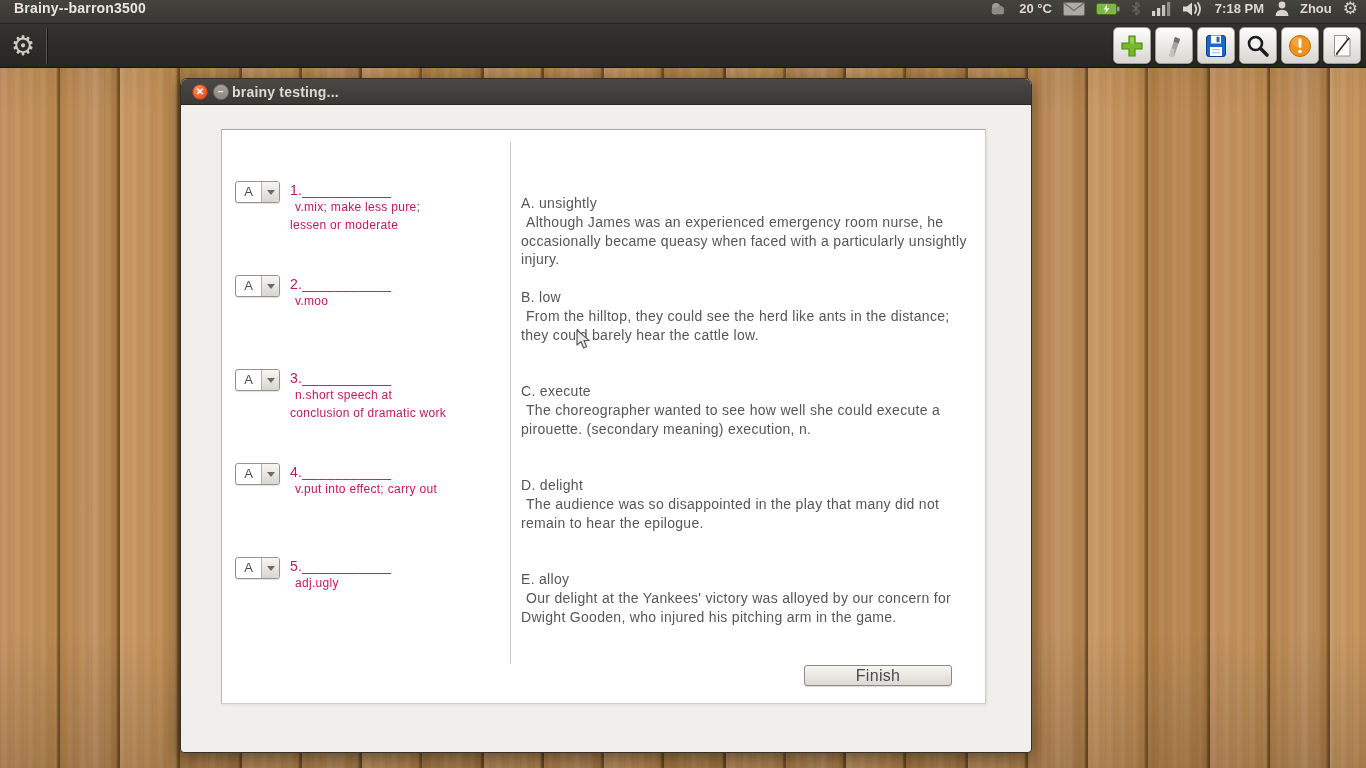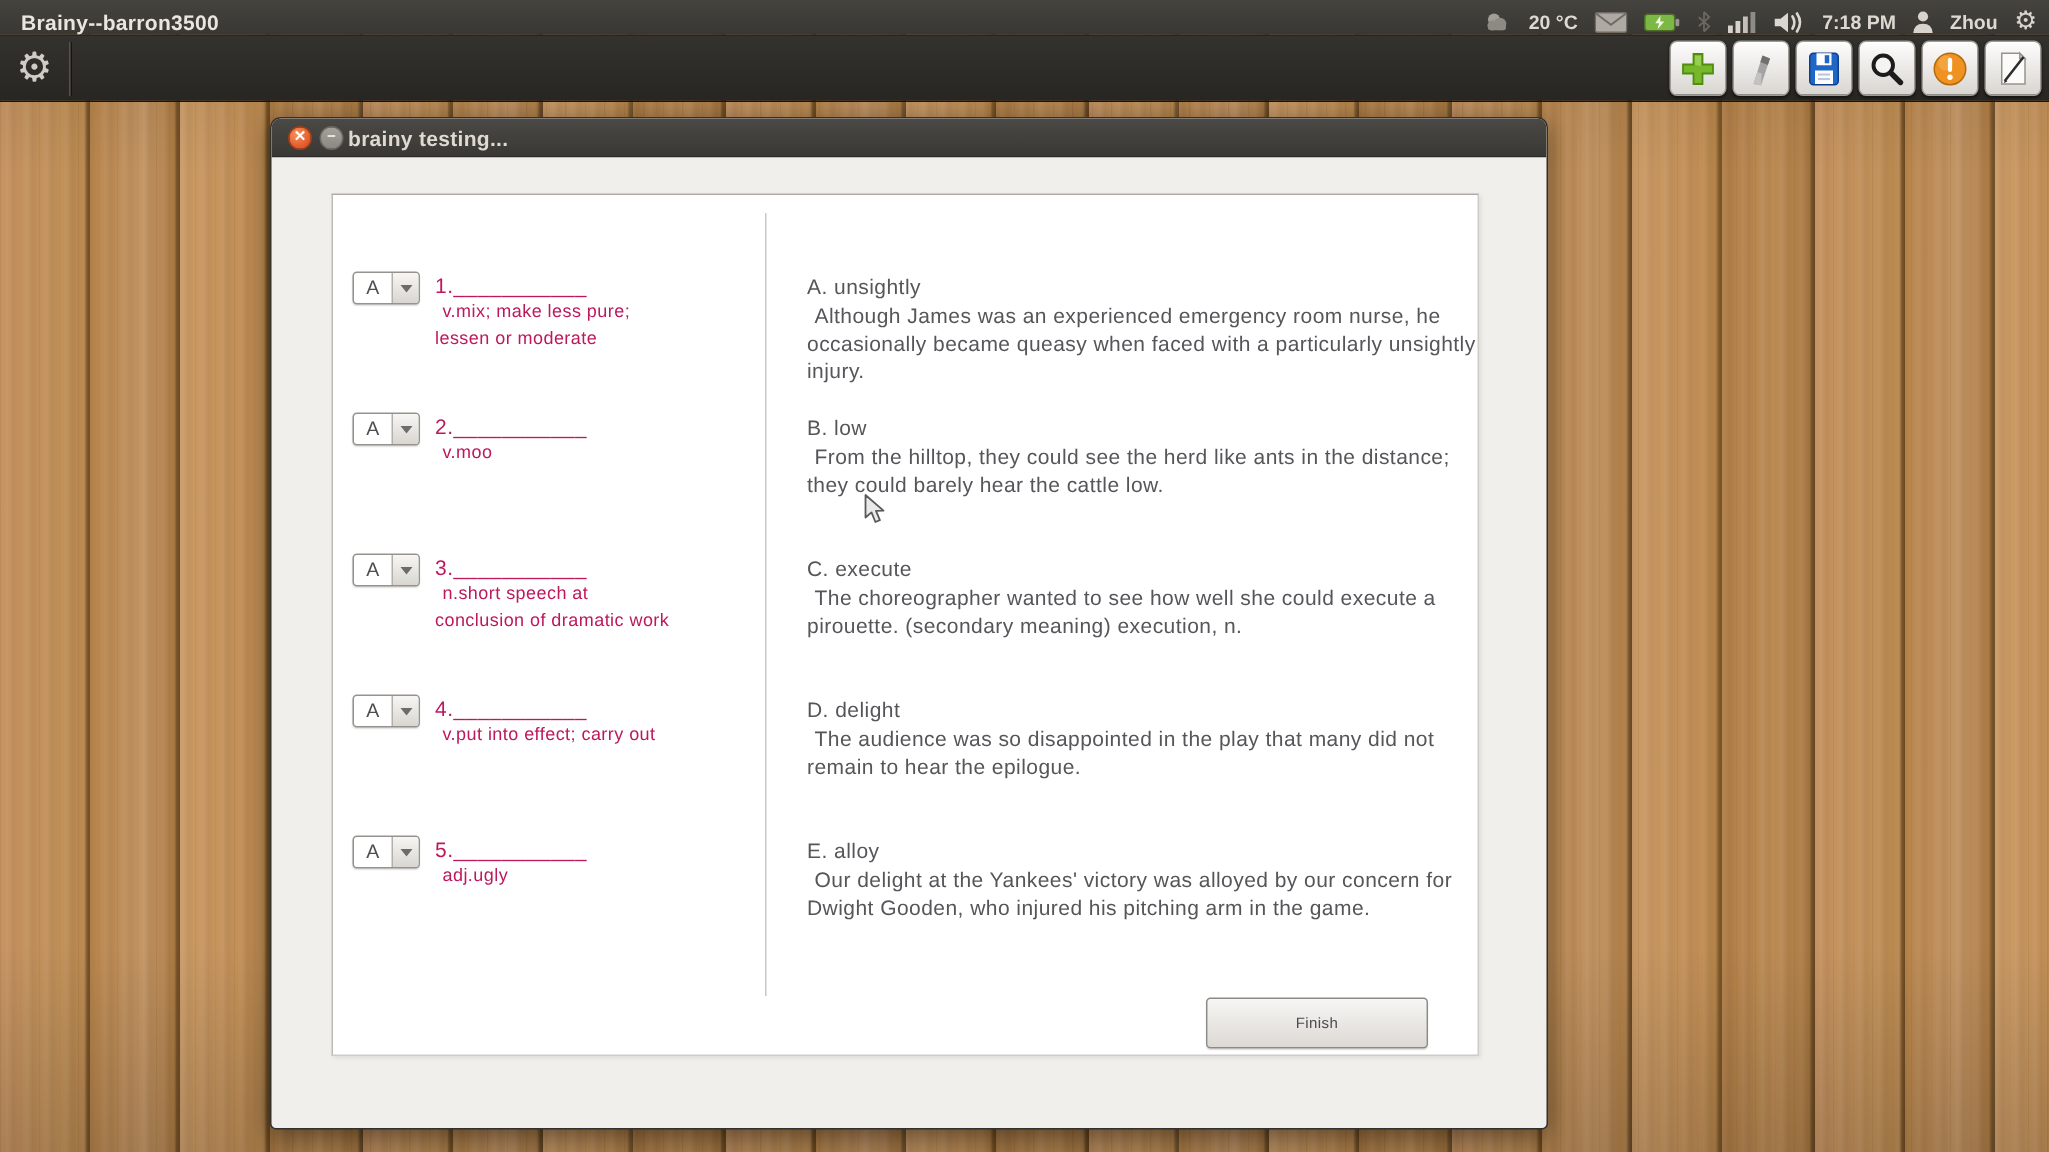--- a/index.html
+++ b/index.html
@@ -17,21 +17,21 @@
         #b8854c 60px, #c39463 96px, #ad7c44 116px, #75512a 118px, #684823 120px,
         #cb9b66 120px, #c08d54 166px, #b68449 176px, #7b5628 178px, #6e4c22 180px,
         #b07e46 180px, #bd8c55 214px, #aa7942 238px, #734f26 240px, #654521 242px);
   }
 
   
   .panel {
     position:absolute; left:0; top:0; width:1366px; height:24px;
     background:linear-gradient(#45433e, #393733);
     border-bottom:1px solid #262522;
-    display:flex; align-items:flex-end; justify-content:space-between;
+    display:flex; align-items:flex-start; justify-content:space-between;
     color:#e9e6e0; z-index:30;
   }
   .panel-title { font-size:14px; font-weight:bold; margin-left:14px; letter-spacing:0.2px; }
   .tray { display:flex; align-items:center; gap:11px; padding-right:8px; font-size:13px; font-weight:bold; color:#ddd9d2; }
   .tray svg { display:block; }
   .tray-glyph { font-family:"DejaVu Sans", sans-serif; font-size:17px; line-height:17px; color:#d9d5ce; font-weight:normal; }
 
   
   .toolbar {
     position:absolute; left:0; top:24px; width:1366px; height:44px;
@@ -105,31 +105,31 @@
     background:linear-gradient(#f7f6f4, #d9d6d1);
     display:flex; align-items:center; justify-content:center;
   }
   .combo-arrow .tri { width:0; height:0; border-left:4px solid transparent; border-right:4px solid transparent; border-top:5px solid #6e6c68; }
 
   .qtext { position:absolute; left:55px; top:1px; width:218px; color:#be185d; }
   .qnum { font-size:14px; letter-spacing:0.3px; }
   .qdef { font-size:12px; letter-spacing:0.3px; line-height:18px; }
   .qdef.first { text-indent:5px; }
 
-  .arow { position:absolute; left:316px; width:455px; color:#56565a; }
+  .arow { position:absolute; left:299px; width:455px; color:#56565a;margin-top:12px; }
   .arow.r1{top:52px} .arow.r2{top:146px} .arow.r3{top:240px} .arow.r4{top:334px} .arow.r5{top:428px}
   .atitle { font-size:14px; letter-spacing:0.3px; line-height:19px; }
   .asent { font-size:14px; letter-spacing:0.3px; line-height:18.5px; text-indent:5px; }
 
   .finish-btn {
-    position:absolute; left:582px; top:535px; width:148px; height:34px;
+    position:absolute; left:582px; top:535px; width:148px; height:21px;
     background:linear-gradient(#f7f6f4, #dcd9d4);
     border:1px solid #8d8a85; border-radius:3px;
     font-family:"Liberation Sans", sans-serif;
-    font-size:10px; color:#4b4b4d; letter-spacing:0.3px;
+    font-size:16px; color:#4b4b4d; letter-spacing:0.3px;
     box-shadow:0 1px 1px rgba(0,0,0,0.15);
     text-align:center;
   }
 
   .cursor { position:absolute; left:575px; top:329px; z-index:40; }
 </style>
 </head>
 <body>
 
 <div class="panel">

